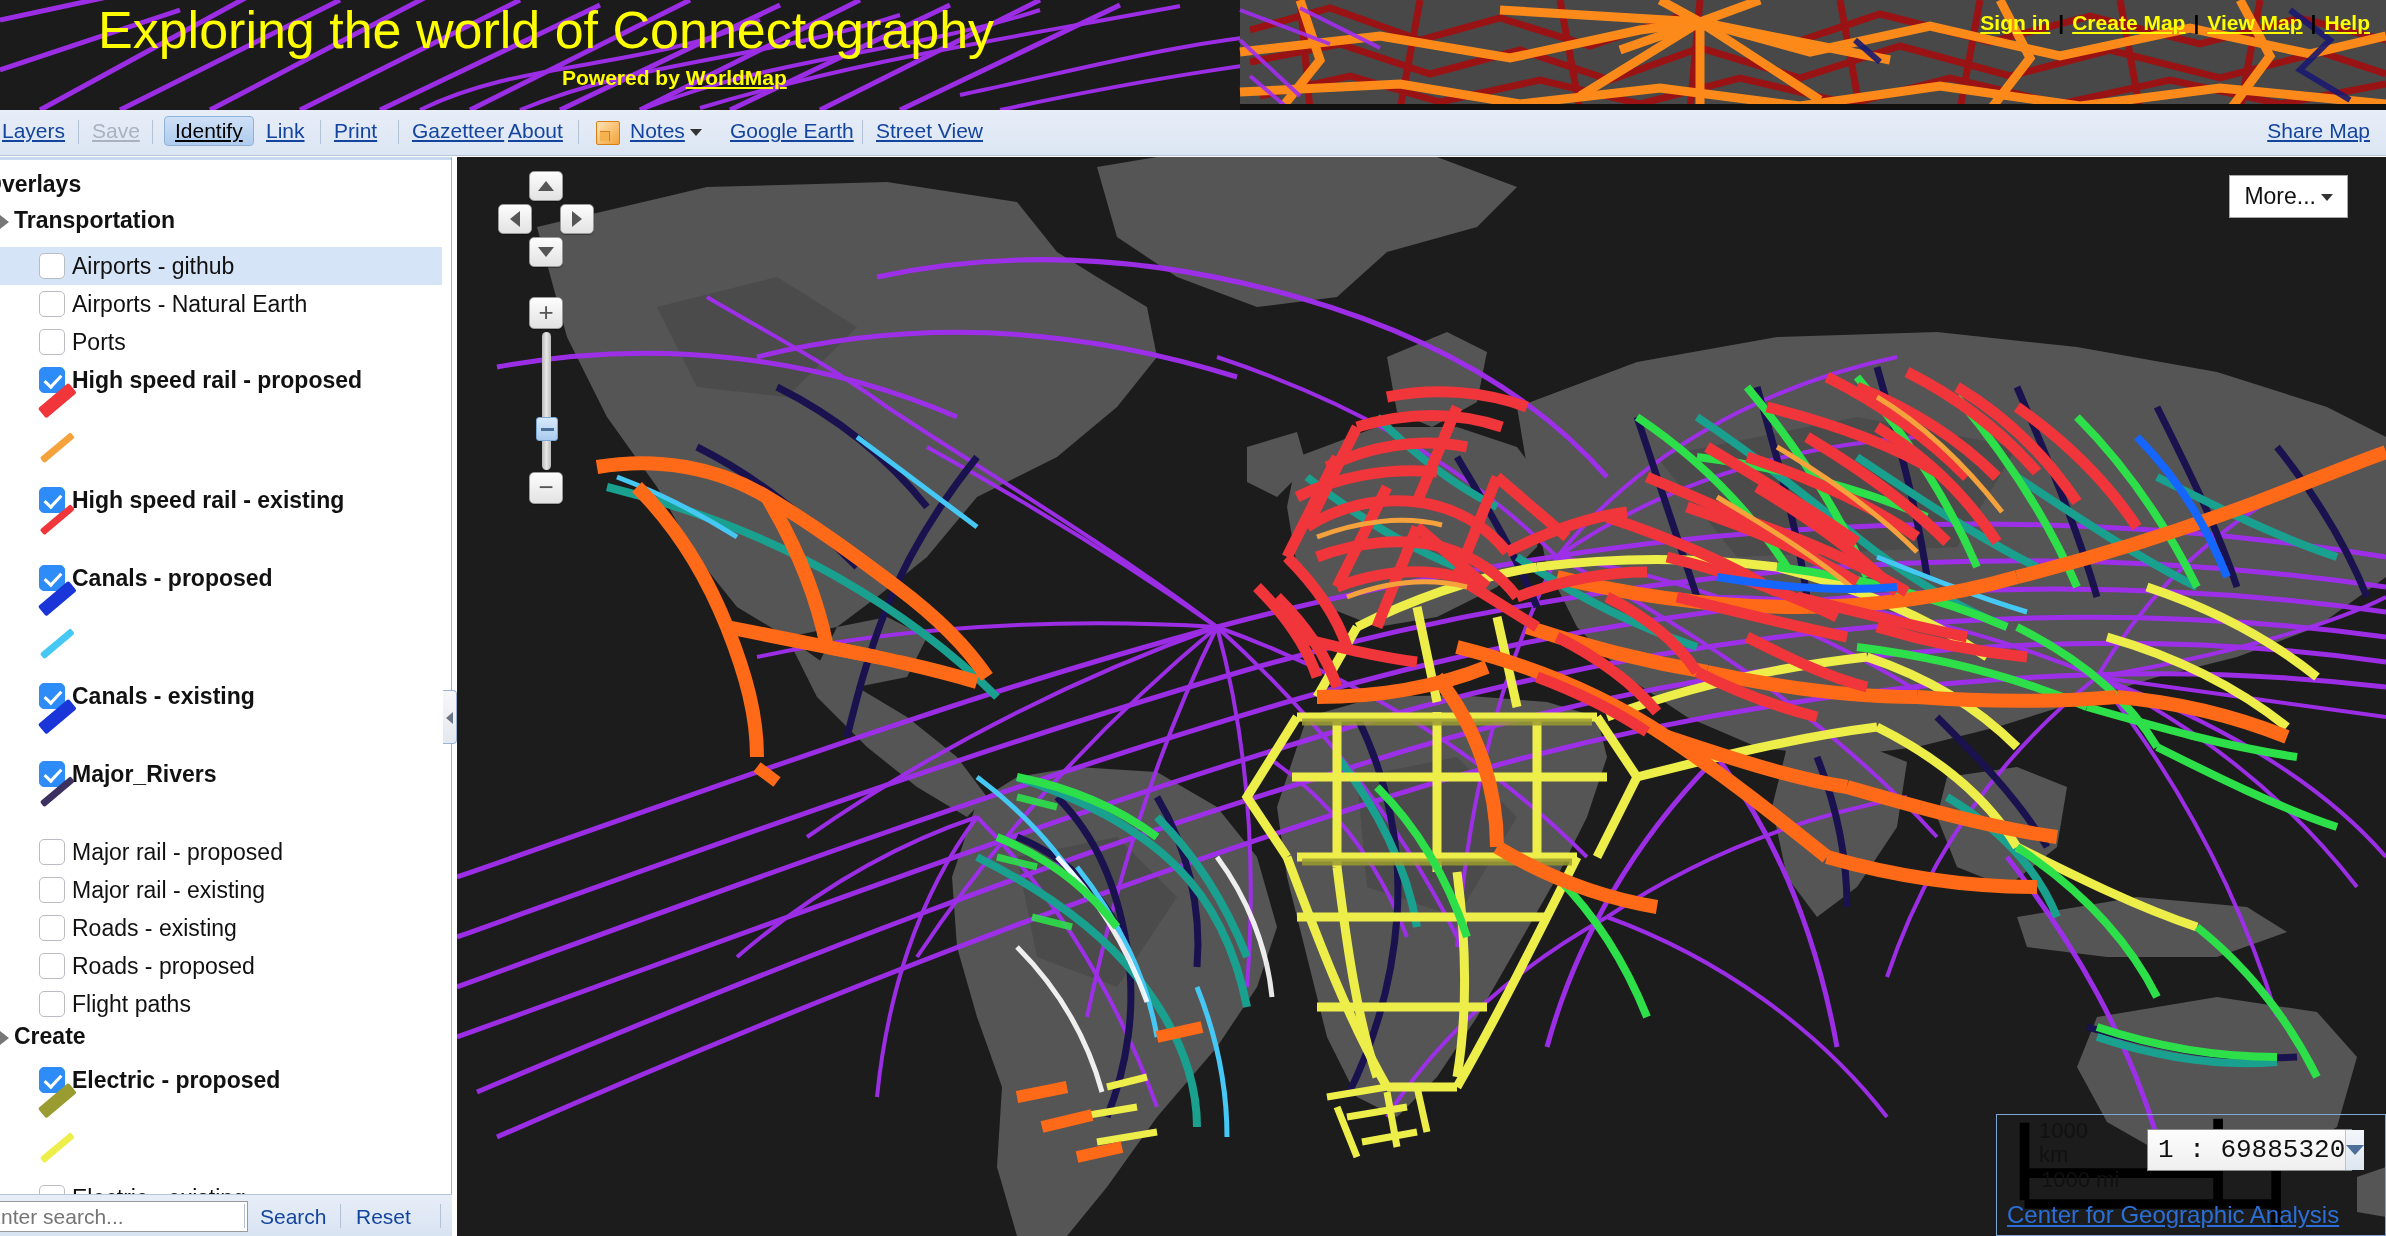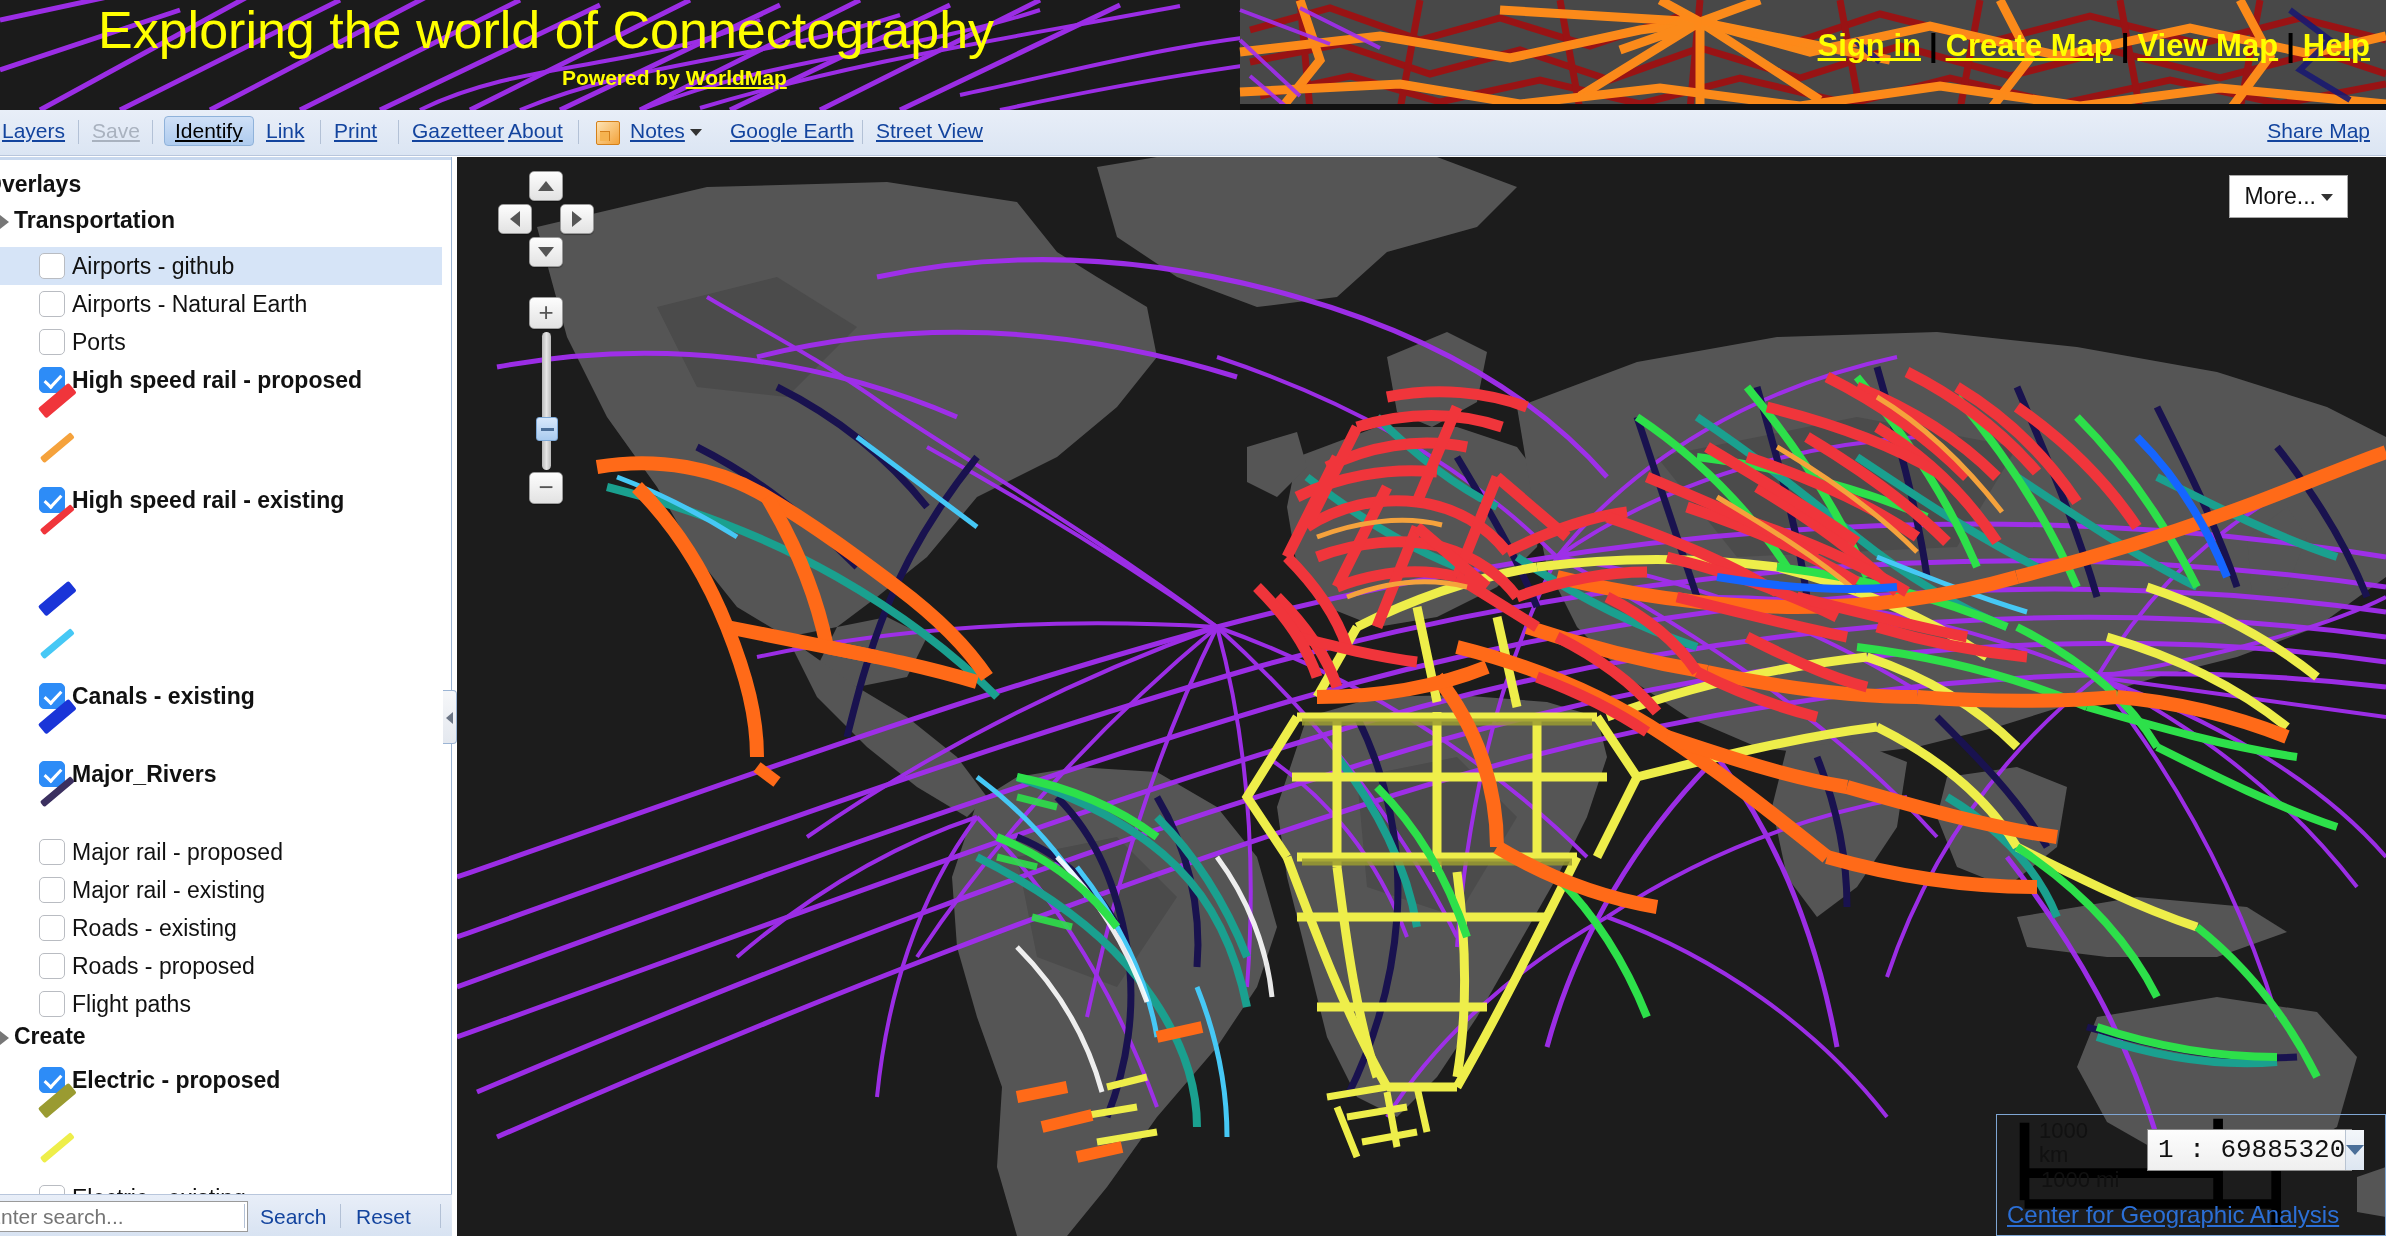--- a/index.html
+++ b/index.html
@@ -27,22 +27,22 @@
     white-space: nowrap;
     font-family: "Liberation Sans", sans-serif;
   }
   #banner-sub {
     position: absolute; left: 562px; top: 66px;
     font-size: 21px; font-weight: bold; color: #ffff00;
     white-space: nowrap;
   }
   #banner-sub a { color: #ffff00; text-decoration: underline; text-align: right; }
   #banner-links {
-    position: absolute; right: 14px; top: 28px;
-    font-size: 31px; font-weight: bold;
+    position: absolute; right: 14px; top: 11px;
+    font-size: 21px; font-weight: bold;
     color: #ffff00; white-space: nowrap;
   }
   #banner-links a { color: #ffff00; text-decoration: underline; margin: 0 2px; }
   #banner-links .sep { color: #000; text-decoration: none; margin: 0 6px; font-weight: bold;}
 
   
   #toolbar {
     position: absolute; left: 0; top: 110px;
     width: 2386px; height: 46px;
     background: linear-gradient(#e8eef8, #dbe5f3);
@@ -373,20 +373,24 @@
       </span>
 
     <div class="sb-row" style="top:324px">
       <span class="cb on"></span>
       <span class="sb-label bold">High speed rail - existing</span>
     </div>
     <span class="swatch" style="top:372px">
         <i style="background:#f0353b"></i>
       </span>
 
+    <div class="sb-row" style="top:402px">
+      <span class="cb on"></span>
+      <span class="sb-label bold">Canals - proposed</span>
+    </div>
     <span class="swatch thick" style="top:448px">
         <i style="background:#1a35d8"></i>
       </span>
     <span class="swatch" style="top:496px">
         <i style="background:#46c8f5"></i>
       </span>
 
     <div class="sb-row" style="top:520px">
       <span class="cb on"></span>
       <span class="sb-label bold">Canals - existing</span>

